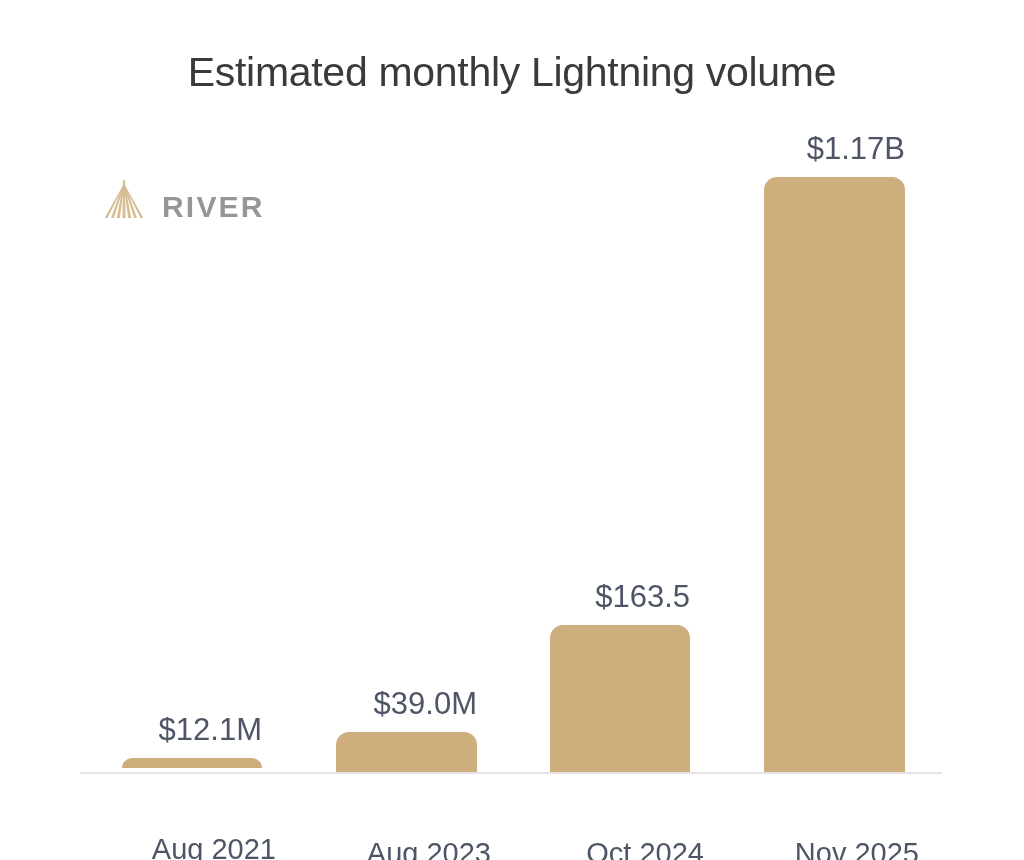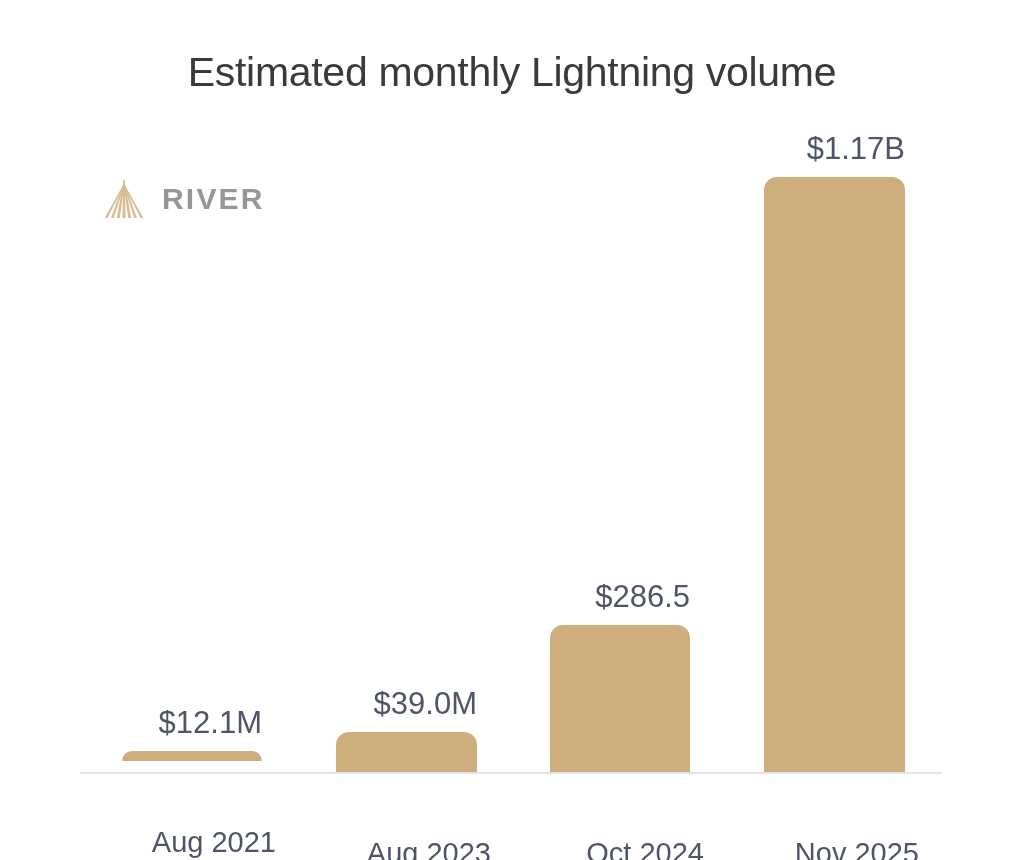--- a/index.html
+++ b/index.html
@@ -38,21 +38,21 @@
     line-height: 52px;
     white-space: nowrap;
   }
 
   
   #brand-watermark {
     position: absolute;
     left: 100px;
     top: 176px;
     display: flex;
-    align-items: center;
+    align-items: flex-end;
     gap: 14px;
   }
   #brand-mark {
     width: 48px;
     height: 48px;
     display: block;
   }
   #brand-name {
     font-size: 30px;
     font-weight: 700;
@@ -137,34 +137,34 @@
         <polygon points="23.0,8 24.2,8 43.4,42 40.6,42"></polygon>
         <polygon points="23.8,8 25.0,8 7.4,42 4.6,42"></polygon>
       </g>
     </svg>
     <span id="brand-name" style="color: rgb(150, 150, 150);">RIVER</span>
   </div>
 
   <div id="plot-area">
     <div id="axis-baseline" style="background: rgb(228, 228, 230);"></div>
 
-    <div class="bar-group" style="left: 122px; width: 140px; bottom: 99px; height: 10px;">
+    <div class="bar-group" style="left: 122px; width: 140px; bottom: 92px; height: 10px;">
       <div class="bar-value-label" style="bottom: 20px; color: rgb(78, 85, 102);">$12.1M</div>
       <div class="bar-rect" style="height: 10px; bottom: 0px; background: rgb(207, 174, 125);"></div>
       <div class="bar-category-label" style="top: 25px; color: rgb(78, 85, 102);">Aug 2021</div>
     </div>
 
     <div class="bar-group" style="left: 336px; width: 141px; bottom: 88px; height: 40px;">
       <div class="bar-value-label" style="bottom: 50px; color: rgb(78, 85, 102);">$39.0M</div>
       <div class="bar-rect" style="height: 40px; bottom: 0px; background: rgb(207, 174, 125);"></div>
       <div class="bar-category-label" style="top: 55px; color: rgb(78, 85, 102);">Aug 2023</div>
     </div>
 
     <div class="bar-group" style="left: 550px; width: 140px; bottom: 88px; height: 147px;">
-      <div class="bar-value-label" style="bottom: 157px; color: rgb(78, 85, 102);">$286.5</div>
+      <div class="bar-value-label" style="bottom: 157px; color: rgb(78, 85, 102);">$163.5</div>
       <div class="bar-rect" style="height: 147px; bottom: 0px; background: rgb(207, 174, 125);"></div>
       <div class="bar-category-label" style="top: 162px; color: rgb(78, 85, 102);">Oct 2024</div>
     </div>
 
     <div class="bar-group" style="left: 764px; width: 141px; bottom: 88px; height: 595px;">
       <div class="bar-value-label" style="bottom: 605px; color: rgb(78, 85, 102);">$1.17B</div>
       <div class="bar-rect" style="height: 595px; bottom: 0px; background: rgb(207, 174, 125);"></div>
       <div class="bar-category-label" style="top: 610px; color: rgb(78, 85, 102);">Nov 2025</div>
     </div>
   </div>

